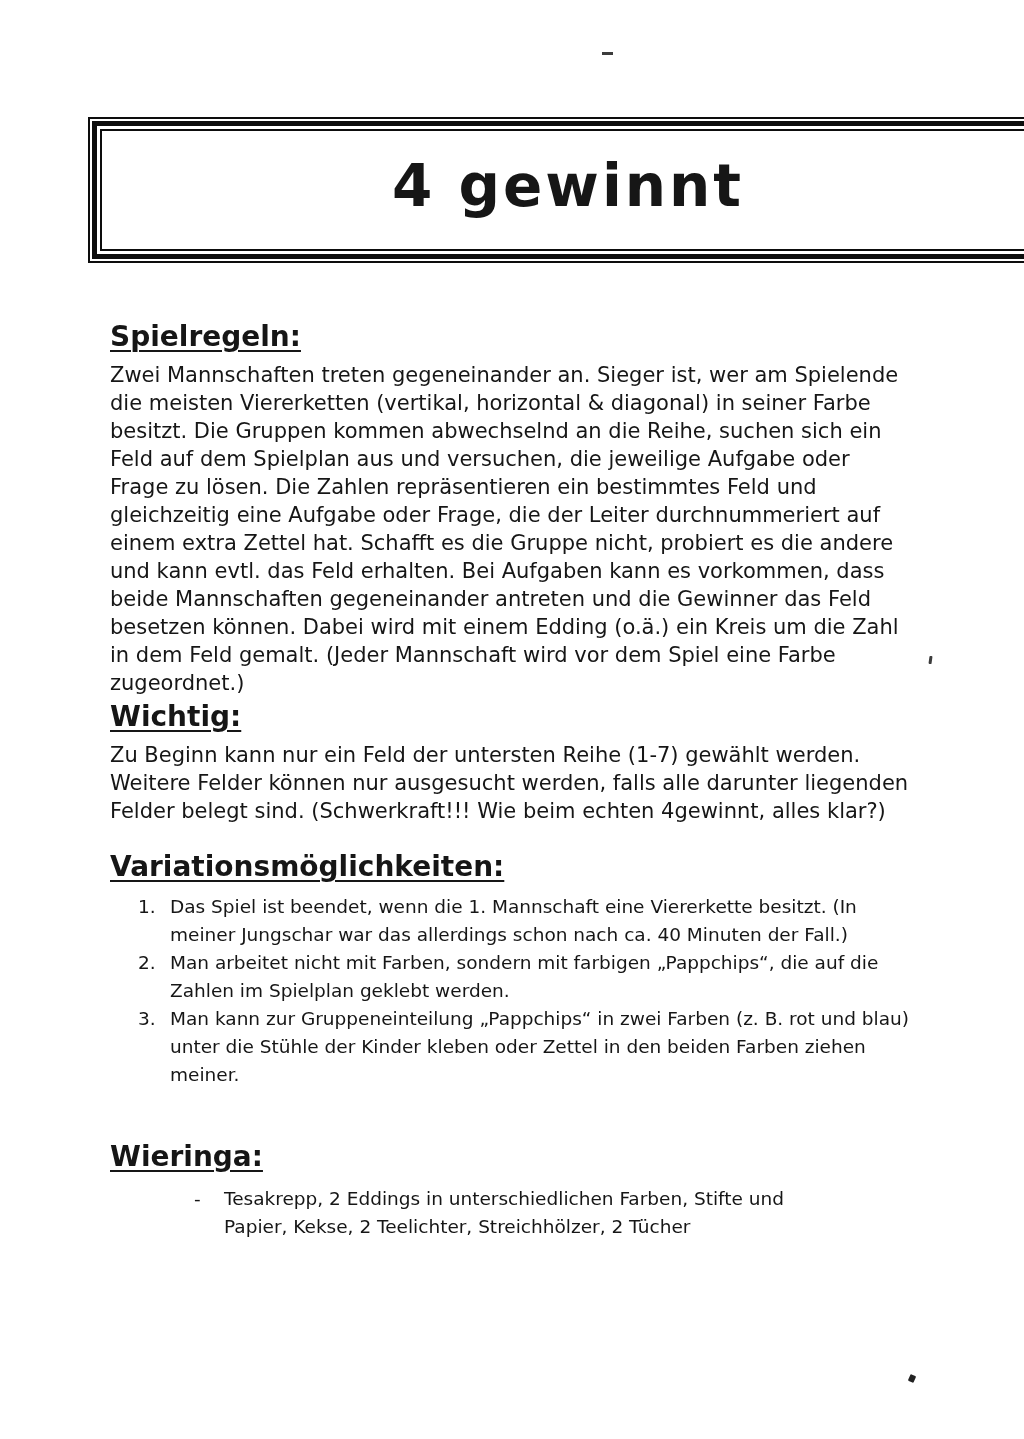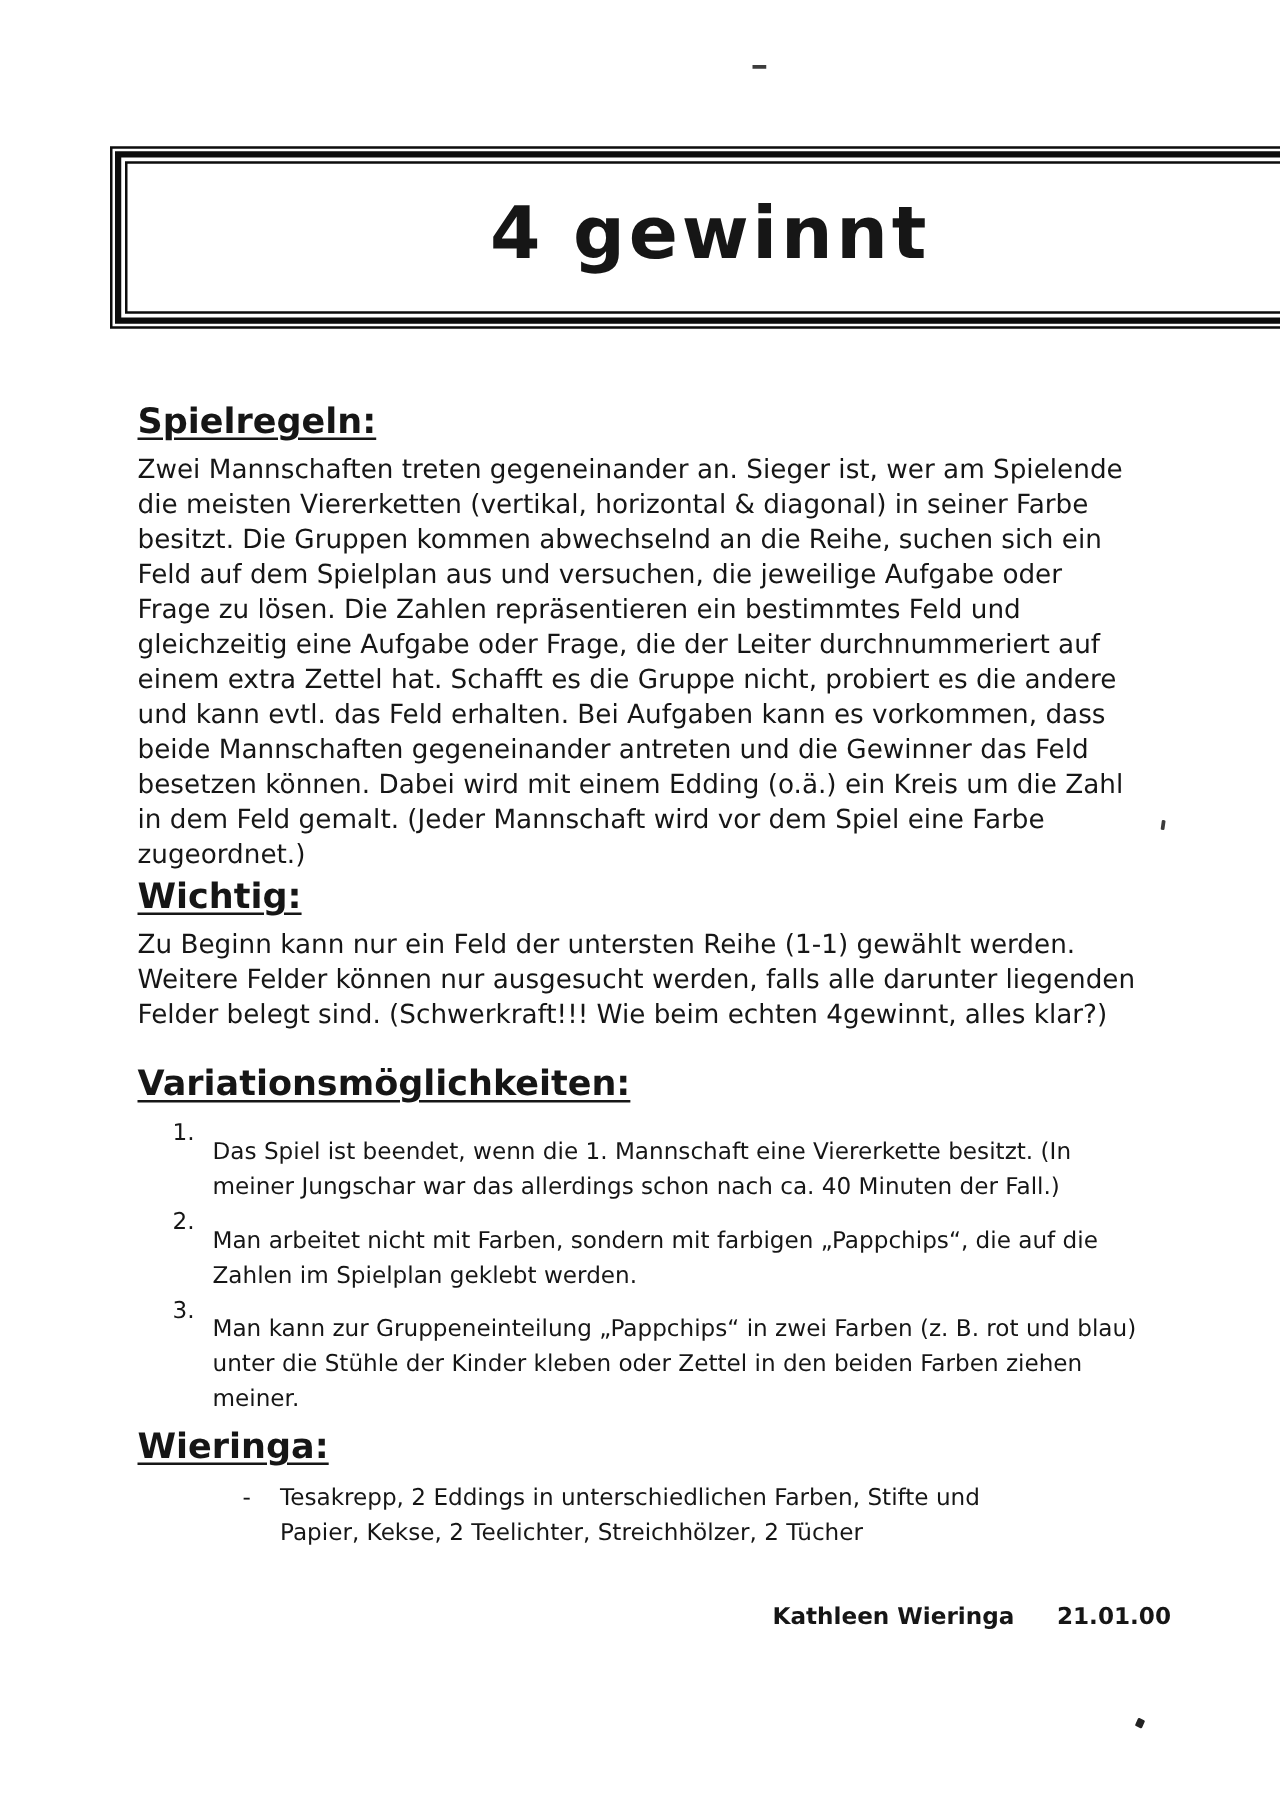--- a/index.html
+++ b/index.html
@@ -69,21 +69,21 @@
 
   
   .num-list { margin-top: 10px; }
   .num-item {
     display: flex;
     margin-left: 28px;
     font-size: 18.5px;
     line-height: 28px;
   }
   .num { flex: none; width: 32px; }
-  .num-text { flex: 1; margin-top: 15px; }
+  .num-text { flex: 1; }
 
   
   .bullet-list { margin-top: 12px; }
   .bullet-item {
     display: flex;
     margin-left: 84px;
     font-size: 18.5px;
     line-height: 28px;
   }
   .marker { flex: none; width: 30px; }
@@ -118,21 +118,21 @@
     </div>
   </div>
 
   <div class="section" id="sec-rules">
     <h2 class="heading">Spielregeln:</h2>
     <p class="body-text">Zwei Mannschaften treten gegeneinander an. Sieger ist, wer am Spielende die meisten Viererketten (vertikal, horizontal &amp; diagonal) in seiner Farbe besitzt. Die Gruppen kommen abwechselnd an die Reihe, suchen sich ein Feld auf dem Spielplan aus und versuchen, die jeweilige Aufgabe oder Frage zu lösen. Die Zahlen repräsentieren ein bestimmtes Feld und gleichzeitig eine Aufgabe oder Frage, die der Leiter durchnummeriert auf einem extra Zettel hat. Schafft es die Gruppe nicht, probiert es die andere und kann evtl. das Feld erhalten.  Bei Aufgaben kann es vorkommen, dass beide Mannschaften gegeneinander antreten und die Gewinner das Feld besetzen können. Dabei wird mit einem Edding (o.ä.) ein Kreis um die Zahl in dem Feld gemalt. (Jeder Mannschaft wird vor dem Spiel eine Farbe zugeordnet.)</p>
   </div>
 
   <div class="section" id="sec-important">
     <h2 class="heading">Wichtig:</h2>
-    <p class="body-text">Zu Beginn kann nur ein Feld der untersten Reihe (1-1) gewählt werden. Weitere Felder können nur ausgesucht werden, falls alle darunter liegenden Felder belegt sind. (Schwerkraft!!! Wie beim echten 4gewinnt, alles klar?)</p>
+    <p class="body-text">Zu Beginn kann nur ein Feld der untersten Reihe (1-7) gewählt werden. Weitere Felder können nur ausgesucht werden, falls alle darunter liegenden Felder belegt sind. (Schwerkraft!!! Wie beim echten 4gewinnt, alles klar?)</p>
   </div>
 
   <div class="section" id="sec-variations">
     <h2 class="heading">Variationsmöglichkeiten:</h2>
     <div class="num-list">
       <div class="num-item">
         <span class="num">1.</span>
         <span class="num-text">Das Spiel ist beendet, wenn die 1. Mannschaft eine Viererkette besitzt. (In meiner Jungschar war das allerdings schon nach ca. 40 Minuten der Fall.)</span>
       </div>
       <div class="num-item">
@@ -149,22 +149,18 @@
   <div class="section" id="sec-material">
     <h2 class="heading">Wieringa:</h2>
     <div class="bullet-list">
       <div class="bullet-item">
         <span class="marker">-</span>
         <span class="bullet-text">Tesakrepp, 2 Eddings in unterschiedlichen Farben, Stifte und Papier, Kekse, 2 Teelichter, Streichhölzer, 2 Tücher</span>
       </div>
     </div>
   </div>
 
-  <div class="footer">
-    <span>Kathleen Wieringa</span>
-    <span>21.01.00</span>
-  </div>
 
   <div class="artifact artifact-dash"></div>
   <div class="artifact artifact-tick1"></div>
   <div class="artifact artifact-tick2"></div>
 
 </div>
 
 </body></html>

